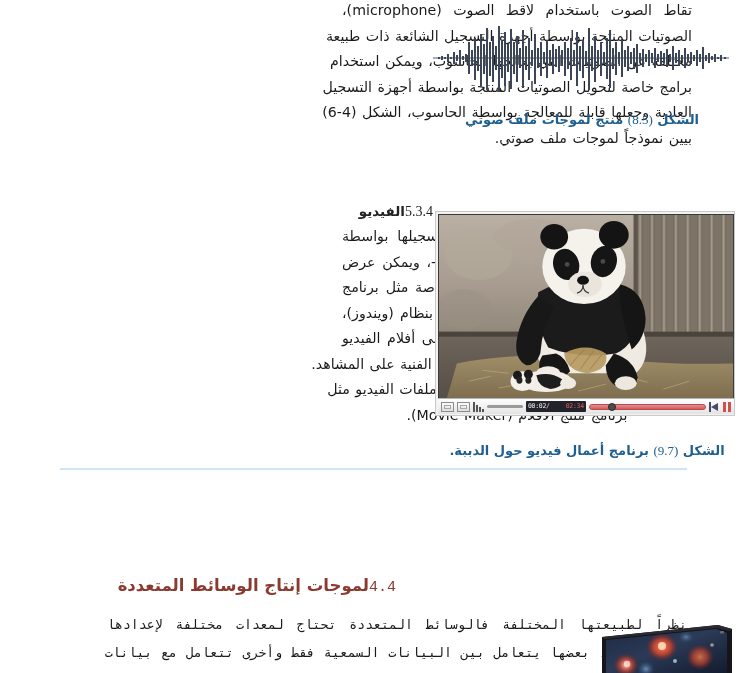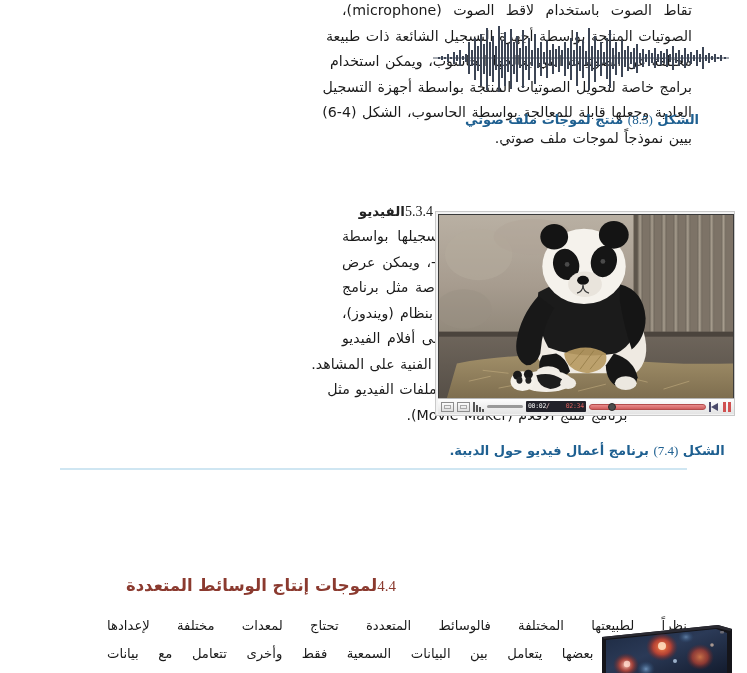--- a/index.html
+++ b/index.html
@@ -259,36 +259,36 @@
     direction: rtl;
     font-size: 16.5px;
     font-weight: bold;
     color: #8b3a2f;
     white-space: nowrap;
     letter-spacing: 0px;
   }
   #head-section .snum {
     direction: ltr;
     unicode-bidi: embed;
-    font-family: Liberation Serif, serif;
+    font-family: Liberation Mono, monospace;
     font-weight: normal;
     font-size: 15px;
     margin-right: 11px;
     color: #8b3a2f;
   }
 
   #para-devices {
     right: 60px;
     top: 612px;
     width: 580px;
     font-size: 13.2px;
     line-height: 28px;
   }
   #para-devices .ln { display: block; white-space: nowrap; }
-  #para-devices .ln.j { text-align: justify; text-align-last: justify; }
+  #para-devices .ln.j { text-align: justify; text-align-last: justify; font-family: Liberation Mono, monospace; }
 
   
   #fig-tv {
     position: absolute;
     right: 7px;
     top: 623px;
     width: 140px;
     height: 52px;
     overflow: hidden;
   }
@@ -575,21 +575,21 @@
       <span class="sq-ico"></span>
     </div>
     <div class="ctrl">
       <span class="sq-ico"></span>
     </div>
   </div>
 </div>
 
 <div class="fig-caption" id="cap-video">
   <span>الشكل</span>
-  <span class="num">(7.4)</span>
+  <span class="num">(9.7)</span>
   <span>برنامج أعمال فيديو حول الدببة.</span>
 </div>
 
 <div class="divider" id="divider-1"></div>
 
 <div id="head-section">
   <span class="snum">4.4</span><span>لموجات إنتاج الوسائط المتعددة</span>
 </div>
 
 <div class="para" id="para-devices">

